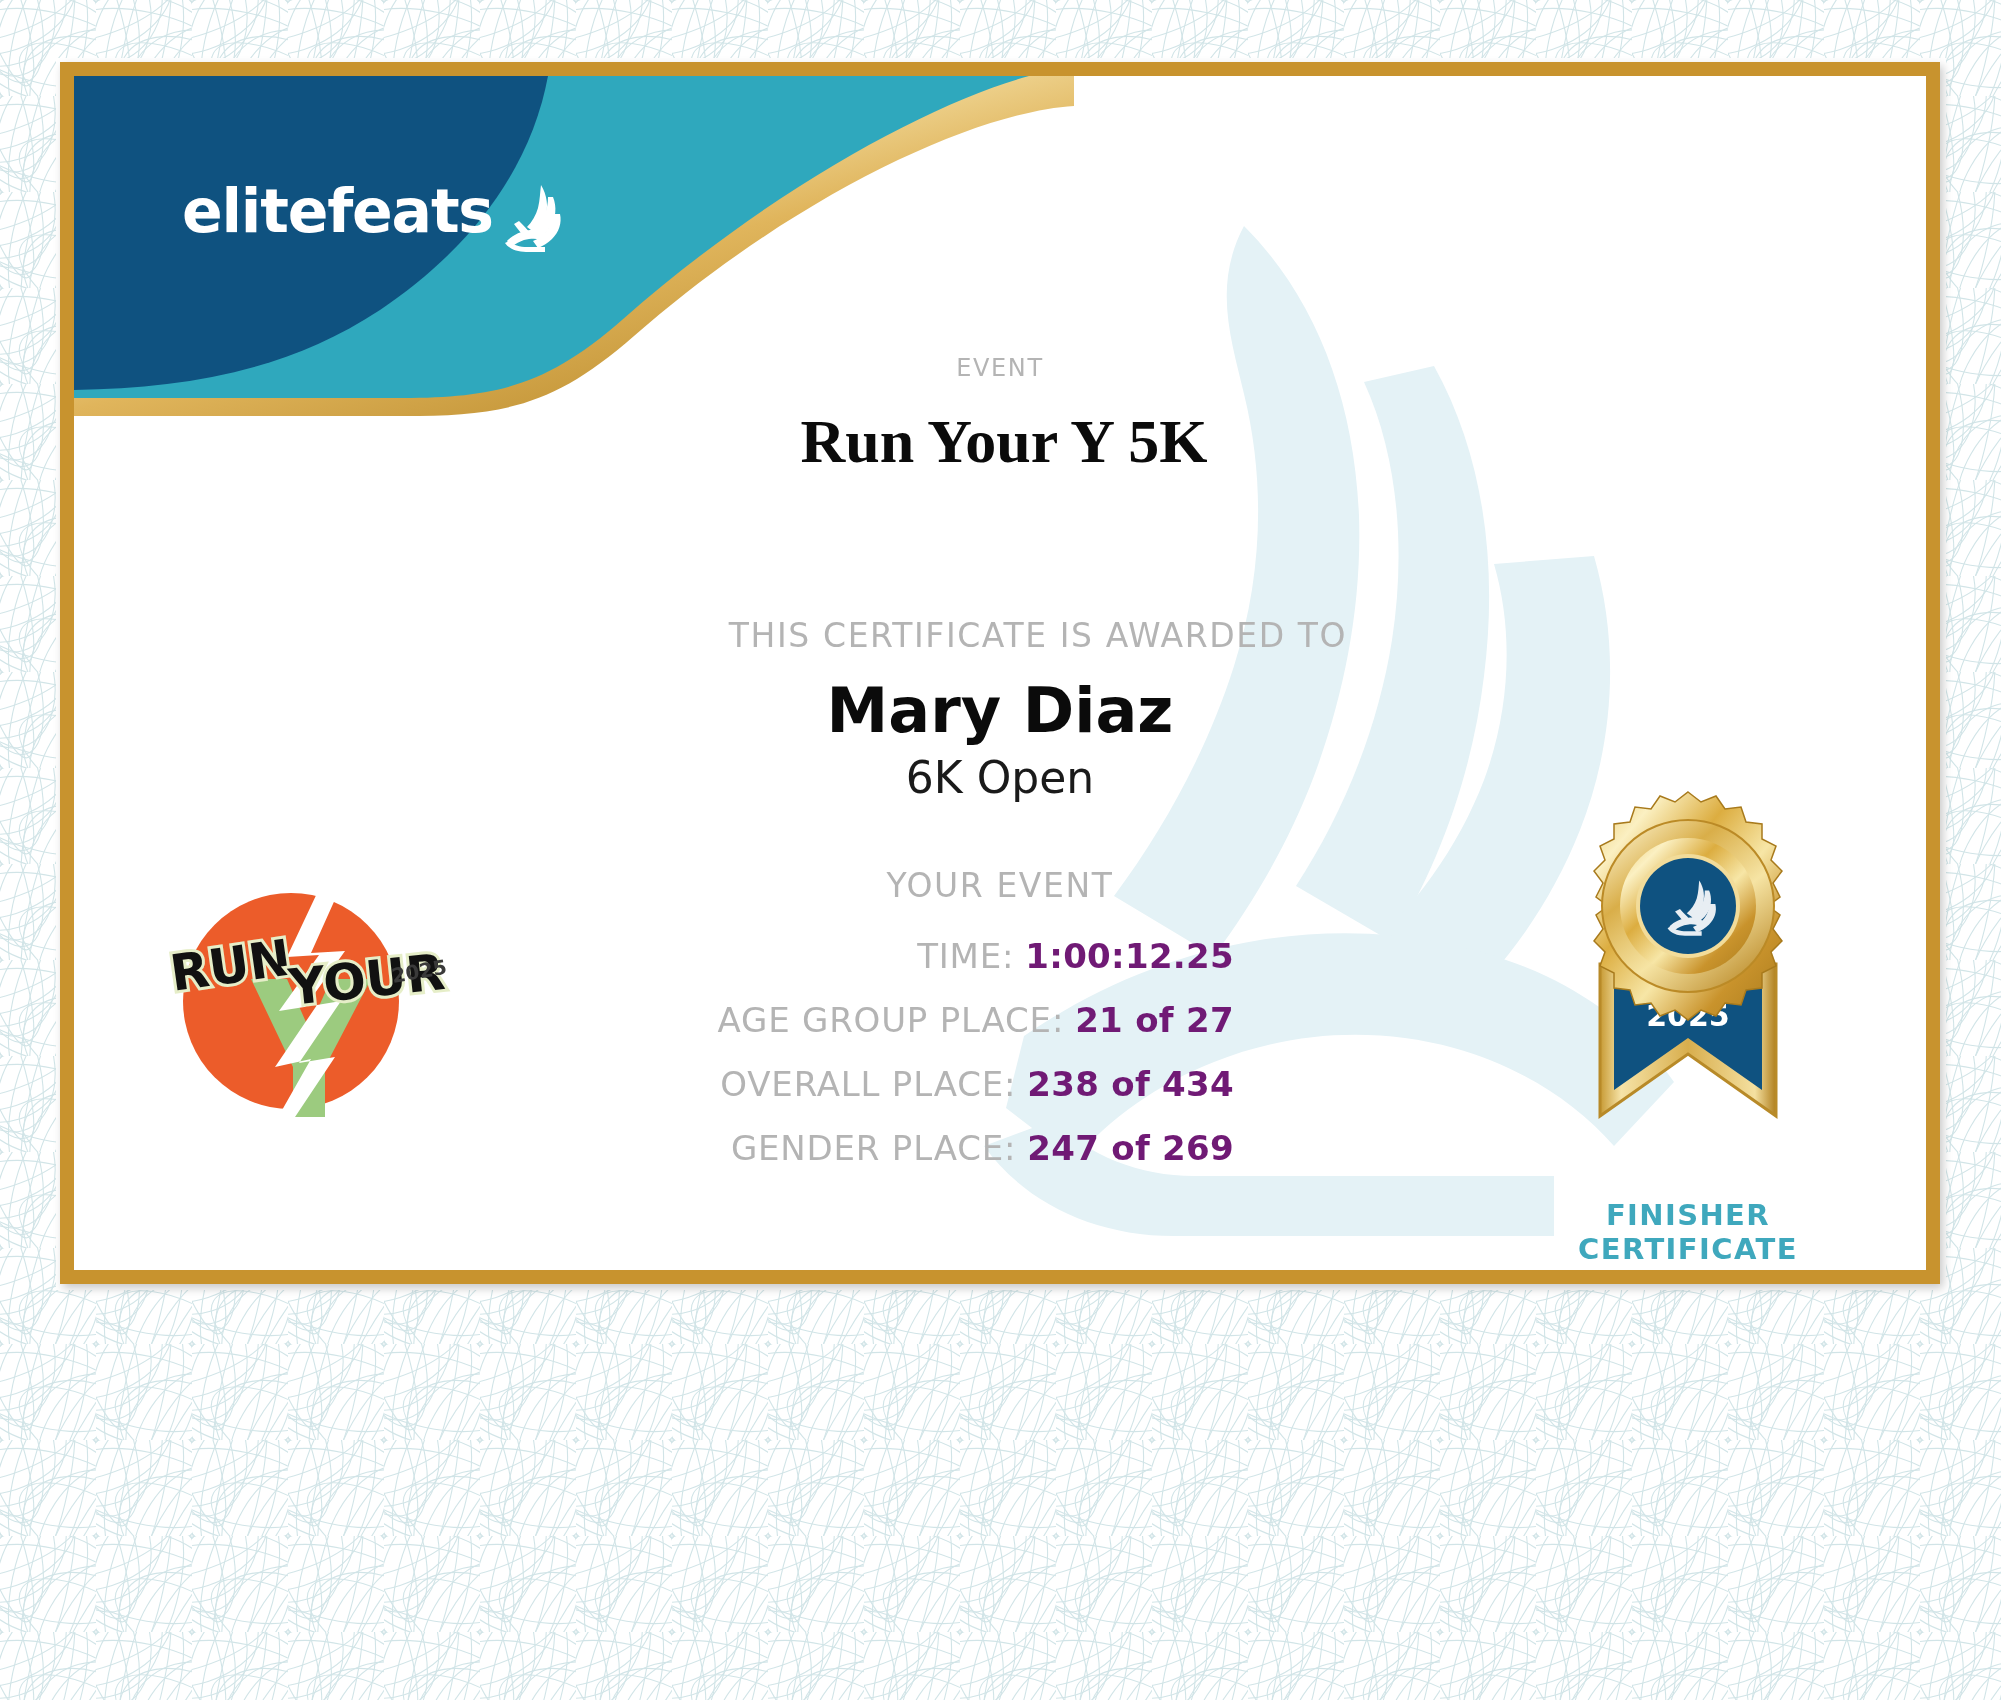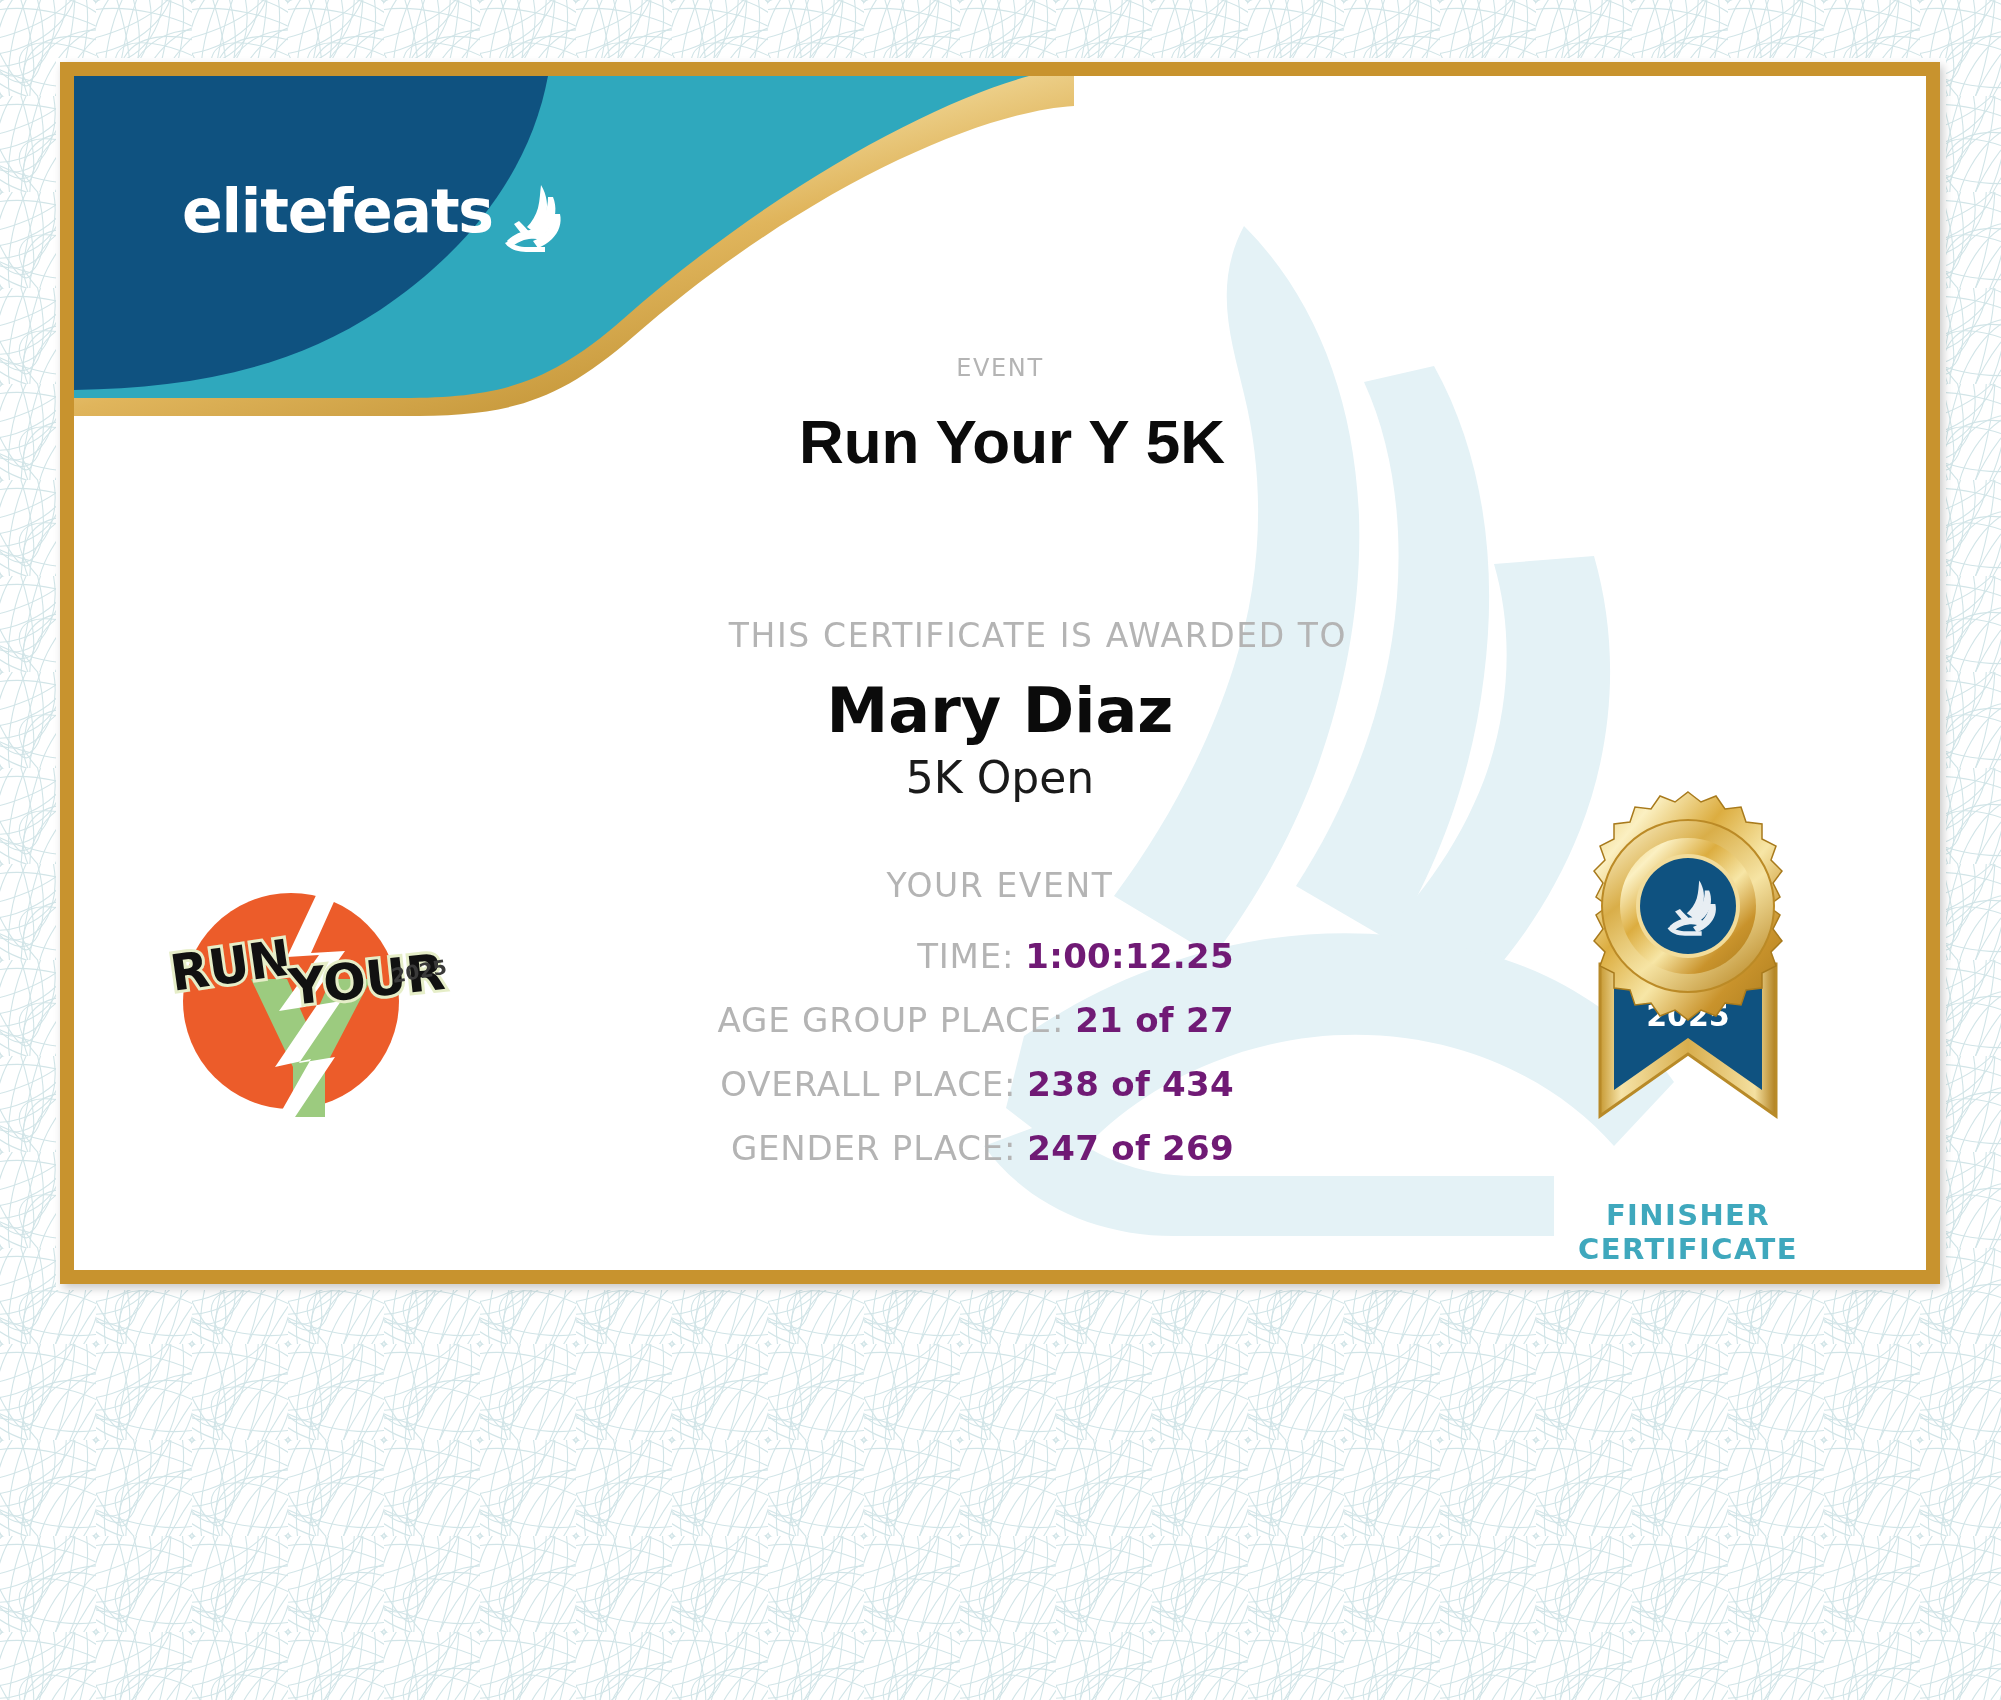--- a/index.html
+++ b/index.html
@@ -107,22 +107,22 @@
 
   .label {
     font-family: "DejaVu Sans", sans-serif;
     color: #b4b4b4;
     letter-spacing: 1.6px;
     font-weight: 400;
   }
 
   .lbl-event    { position: absolute; top: 278px; left: 0; width: 100%; font-size: 24px; }
   .event-name   {
-    position: absolute; top: 330px; left: 12px; width: 100%;
-    font-family: Liberation Sans, sans-serif;
+    position: absolute; top: 330px; left: 4px; width: 100%;
+    font-family: Liberation Serif, serif;
     font-size: 62px; font-weight: 700; color: #0b0b0b; letter-spacing: 0px;
   }
 
   .lbl-awarded  { position: absolute; top: 540px; left: 4px; width: 100%; font-size: 33px; margin-left: 34px; }
   .recipient    {
     position: absolute; top: 598px; left: 0; width: 100%;
     font-family: "DejaVu Sans", sans-serif;
     font-size: 62px; font-weight: 700; color: #0b0b0b;
   }
   .division     {
@@ -282,21 +282,21 @@
           </g>
         </svg>
       </div>
 
       <div class="content">
         <div class="label lbl-event">EVENT</div>
         <div class="event-name">Run Your Y 5K</div>
 
         <div class="label lbl-awarded">THIS CERTIFICATE IS AWARDED TO</div>
         <div class="recipient">Mary Diaz</div>
-        <div class="division">5K Open</div>
+        <div class="division">6K Open</div>
 
         <div class="label lbl-stats">YOUR EVENT</div>
       </div>
 
       <div class="stats">
         <div class="stat-row">
           <span class="stat-label">TIME:</span>
           <span class="stat-value">1:00:12.25</span>
         </div>
         <div class="stat-row">

